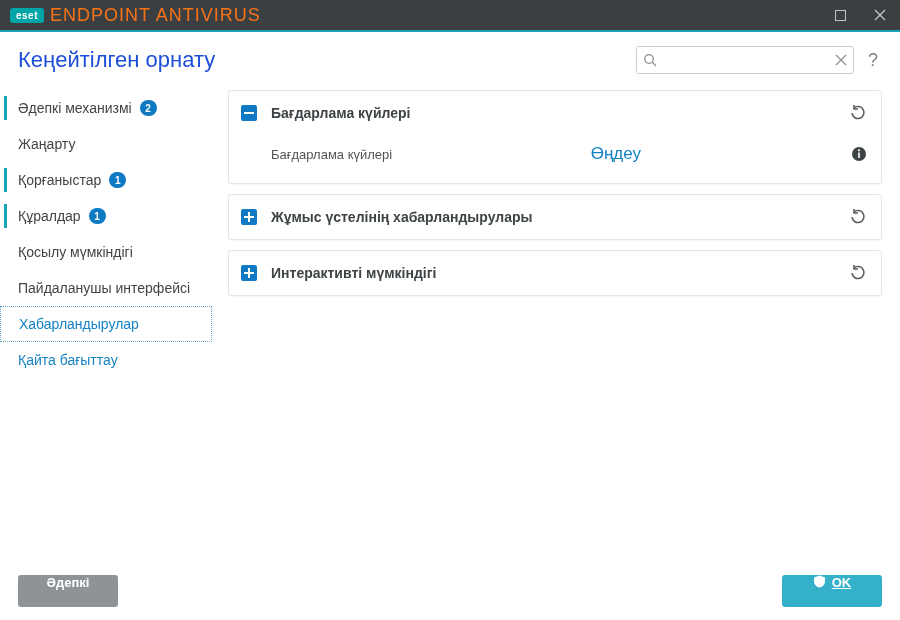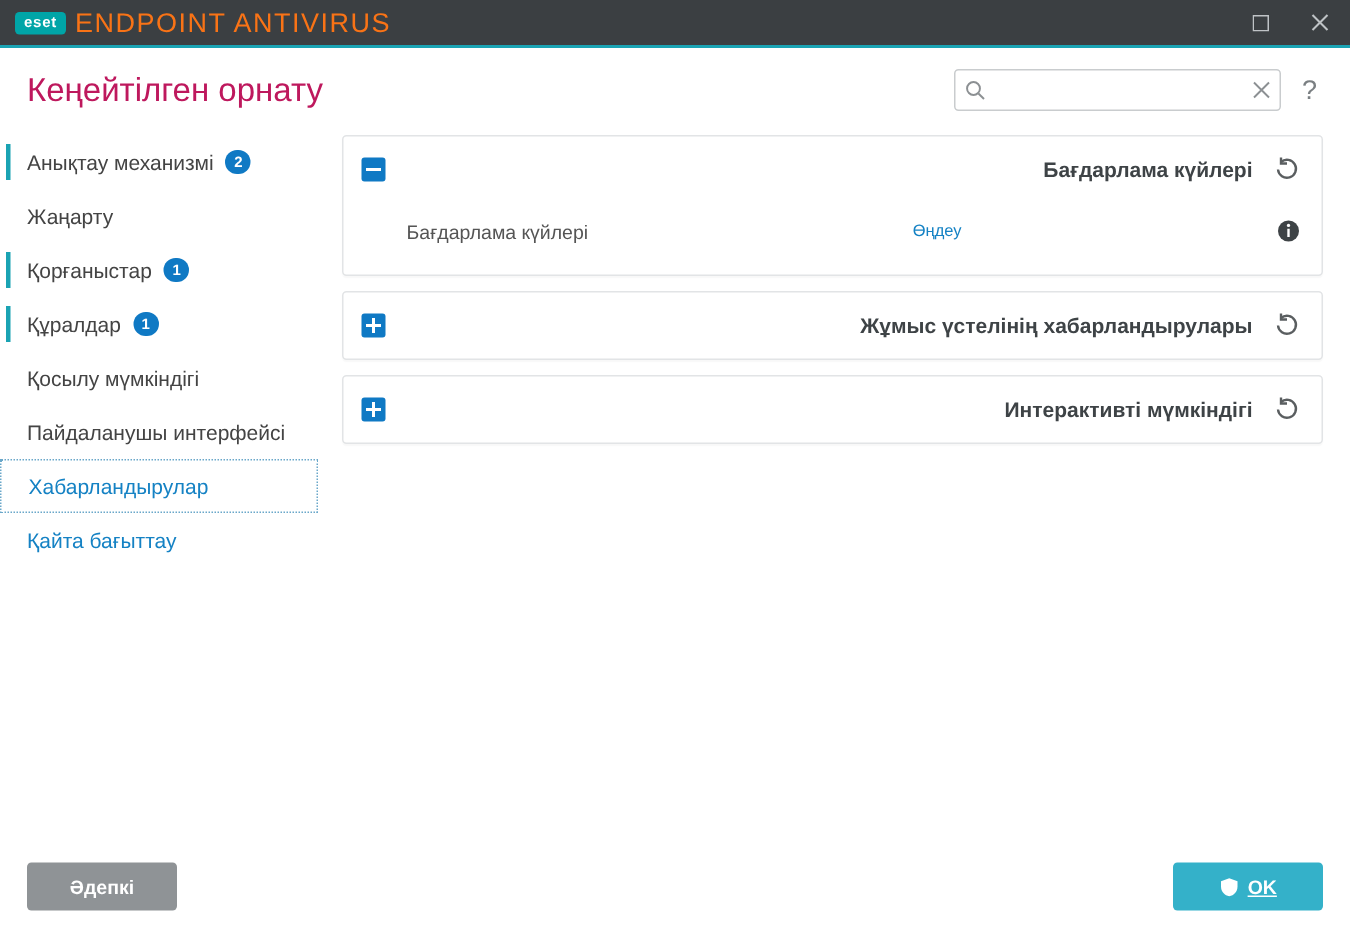--- a/index.html
+++ b/index.html
@@ -62,21 +62,21 @@
 
   
   .header {
     display: flex;
     align-items: center;
     padding: 14px 18px 10px 18px;
   }
   .header-title {
     font-size: 22px;
     font-weight: 400;
-    color: #be185d;
+    color: #1d4ed8;
   }
   .header-right {
     margin-left: auto;
     display: flex;
     align-items: center;
     gap: 10px;
   }
   .searchbox {
     display: flex;
     align-items: center;
@@ -157,21 +157,20 @@
     color: #1582c4;
   }
 
   
   .main {
     flex: 1 1 auto;
     padding: 6px 2px 6px 6px;
     display: flex;
     flex-direction: column;
     gap: 10px;
-    text-align: right;
   }
   .panel {
     background: #fff;
     border: 1px solid #e2e4e6;
     border-radius: 3px;
     box-shadow: 0 1px 1px rgba(0,0,0,0.03);
   }
   .panel-header {
     display: flex;
     align-items: center;
@@ -218,21 +217,21 @@
     height: 30px;
   }
   .row .rlabel {
     color: #555;
     font-size: 13px;
   }
   .row .action {
     margin-left: auto;
     margin-right: 210px;
     color: #1582c4;
-    font-size: 11px;
+    font-size: 17px;
   }
   .row .info {
     color: #3e4346;
     display: flex;
     align-items: center;
   }
 
   
   .footer {
     height: 58px;
@@ -244,21 +243,21 @@
   }
   .btn {
     height: 32px;
     min-width: 100px;
     border: none;
     border-radius: 3px;
     font-size: 13px;
     font-weight: 600;
     color: #fff;
     display: inline-flex;
-    align-items: center;
+    align-items: flex-start;
     justify-content: center;
     gap: 6px;
     cursor: pointer;
     padding: 0 16px;
   }
   .btn.gray { background: #8f9396; }
   .btn.primary { background: #34b1c9; text-decoration: underline; }
   .footer .spacer { flex: 1 1 auto; }
 </style>
 </head>
@@ -297,21 +296,21 @@
           <path d="M1 1 L11 11 M11 1 L1 11" stroke="#8c9093" stroke-width="1.3" fill="none"></path>
         </svg>
     </div>
     <div class="help-icon">?</div>
   </div>
 </div>
 
 <div class="body">
   <div class="sidebar">
     <div class="side-item active-bar">
-      <span class="label">Анықтау механизмі</span>
+      <span class="label">Әдепкі механизмі</span>
       <span class="badge">2</span>
     </div>
     <div class="side-item">
       <span class="label">Жаңарту</span>
     </div>
     <div class="side-item active-bar">
       <span class="label">Қорғаныстар</span>
       <span class="badge">1</span>
     </div>
     <div class="side-item active-bar">

